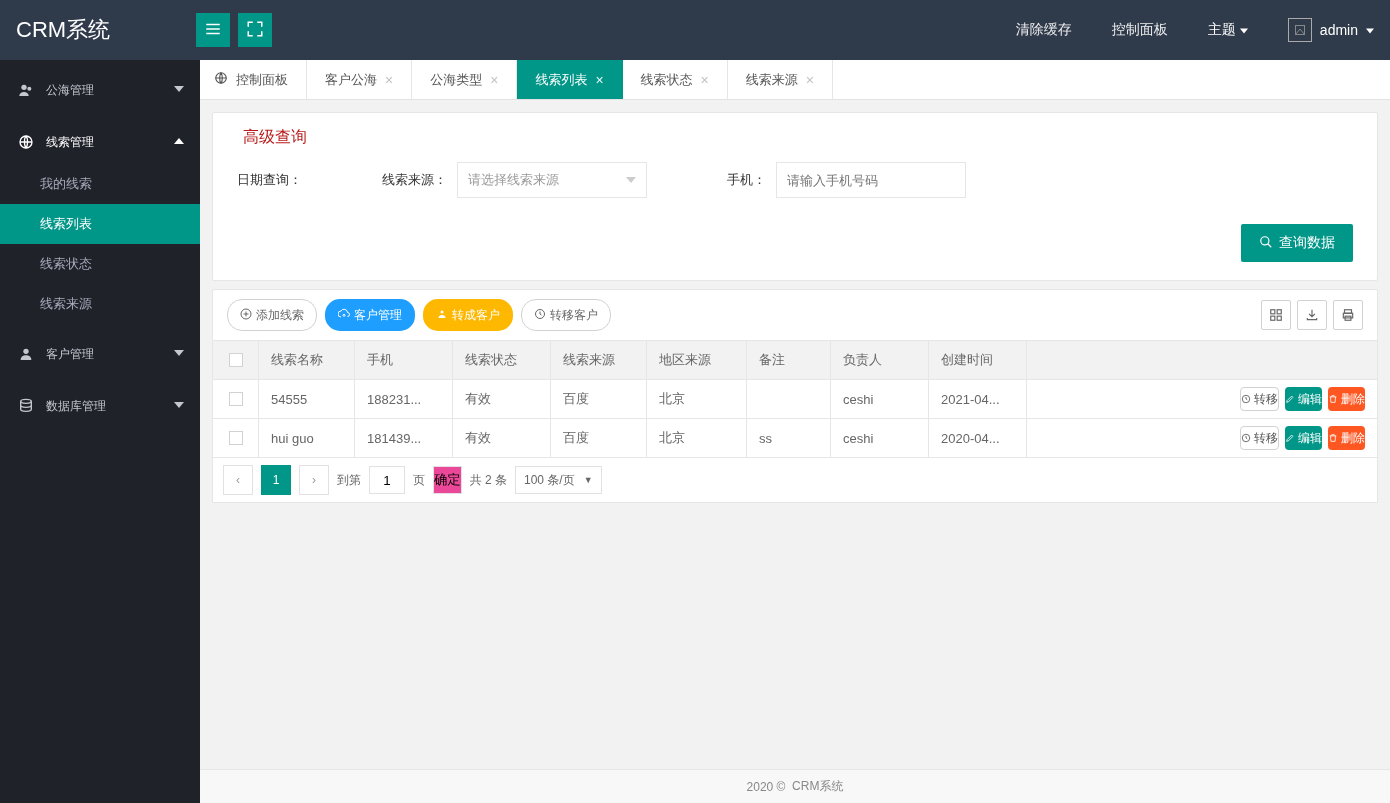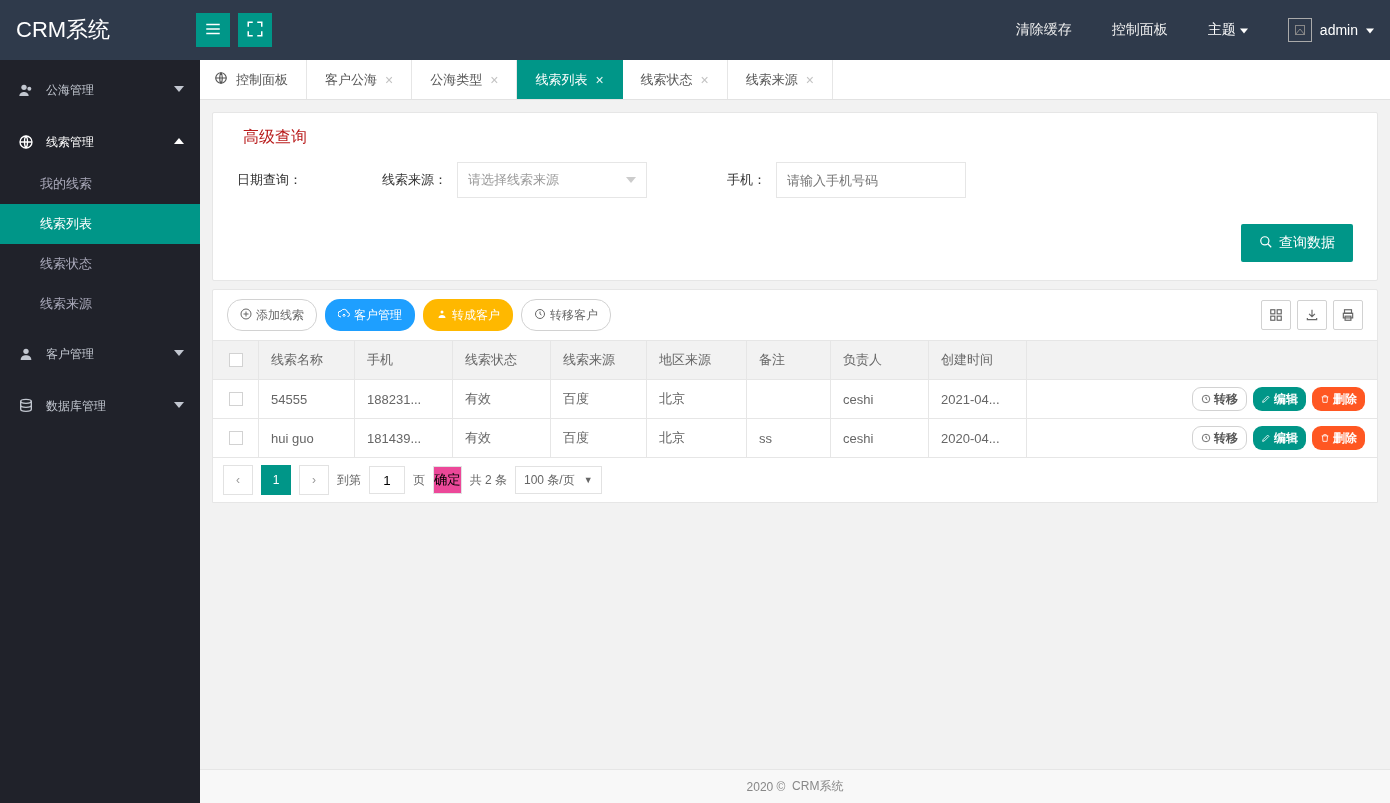--- a/index.html
+++ b/index.html
@@ -77,21 +77,21 @@
 .col-name { width: 96px; }
 .col-phone { width: 98px; }
 .col-status { width: 98px; }
 .col-source { width: 96px; }
 .col-region { width: 100px; }
 .col-note { width: 84px; }
 .col-owner { width: 98px; }
 .col-time { width: 98px; }
 .col-ops { flex: 1; justify-content: flex-end; gap: 6px; }
 .chk { width: 14px; height: 14px; border: 1px solid #d2d2d2; background: #fff; cursor: pointer; }
-.rowbtn { height: 24px; padding: 0 8px; border-radius: 9px; font-size: 12px; display: inline-flex; align-items: center; gap: 3px; cursor: pointer; color: #fff; border: none; font-weight: bold; }
+.rowbtn { height: 24px; padding: 0 0; border-radius: 4px; font-size: 12px; display: inline-flex; align-items: center; gap: 3px; cursor: pointer; color: #fff; border: none; }
 .rowbtn-out { border: 1px solid #d2d2d2; color: #555; background: #fff; }
 .rowbtn-green { background: #009688; }
 .rowbtn-red { background: #FF5722; }
 .rowbtn svg { width: 10px; height: 10px; }
 
 
 .pagination { height: 44px; display: flex; align-items: center; padding: 0 10px; gap: 8px; font-size: 12px; color: #666; }
 .pg-btn { width: 30px; height: 30px; border: 1px solid #e2e2e2; display: flex; align-items: center; justify-content: center; cursor: pointer; color: #999; background: #fff; }
 .pg-btn.active { background: #009688; color: #fff; border-color: #009688; }
 .pg-input { width: 36px; height: 28px; border: 1px solid #e2e2e2; text-align: center; }

